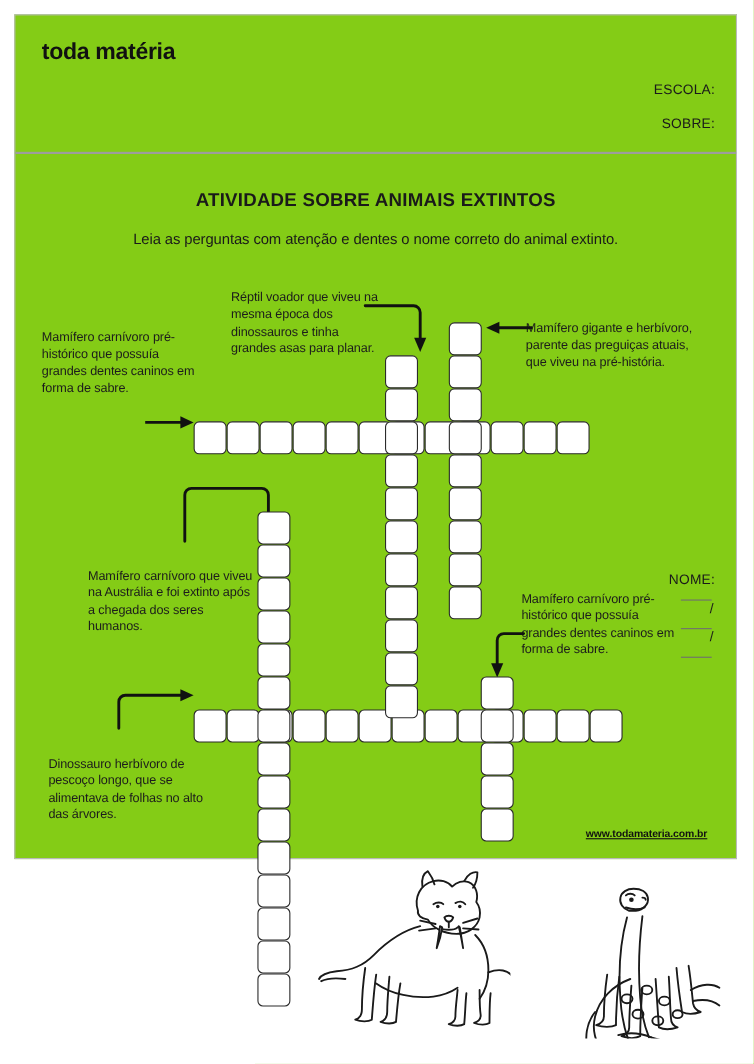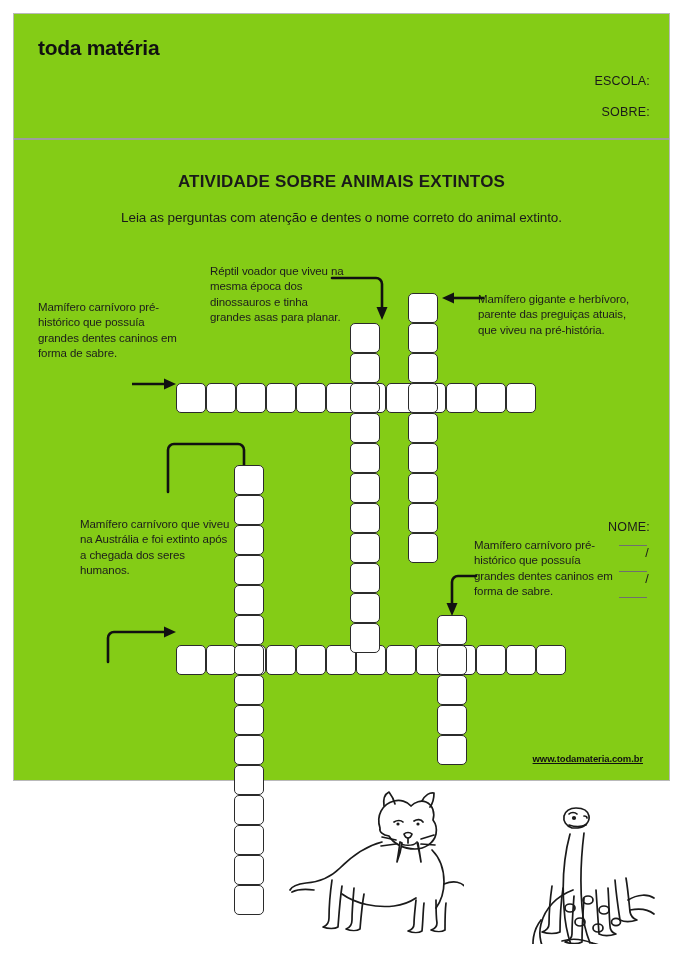--- a/index.html
+++ b/index.html
@@ -181,20 +181,21 @@
     <div class="clue" style="left:24px; top:160px; width:148px;">Mamífero carnívoro pré-histórico que possuía grandes dentes caninos em forma de sabre.</div>
 
     <div class="clue" style="left:196px; top:124px; width:136px;">Réptil voador que viveu na mesma época dos dinossauros e tinha grandes asas para planar.</div>
 
     <div class="clue" style="left:464px; top:152px; width:162px;">Mamífero gigante e herbívoro, parente das preguiças atuais, que viveu na pré-história.</div>
 
     <div class="clue" style="left:66px; top:342px; width:150px;margin-top:35px;">Mamífero carnívoro que viveu na Austrália e foi extinto após a chegada dos seres humanos.</div>
 
     <div class="clue" style="left:460px; top:398px; width:150px;">Mamífero carnívoro pré-histórico que possuía grandes dentes caninos em forma de sabre.</div>
 
+    <div class="clue" style="left:30px; top:548px; width:152px;">Dinossauro herbívoro de pescoço longo, que se alimentava de folhas no alto das árvores.</div>
 
     <div class="arrow" style="left:116px; top:236px;">
       <svg width="48" height="16" viewBox="0 0 48 16">
         <path d="M2 8 H36" stroke="#111" stroke-width="2.6" fill="none"></path>
         <path d="M46 8 L34 2.5 L34 13.5 Z" fill="#111"></path>
       </svg>
     </div>
 
     <div class="arrow" style="left:316px; top:130px;">
       <svg width="62" height="54" viewBox="0 0 62 54">

